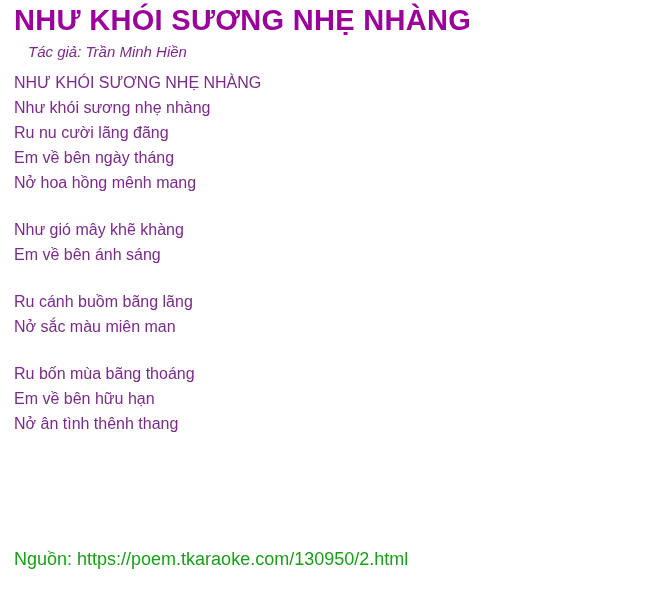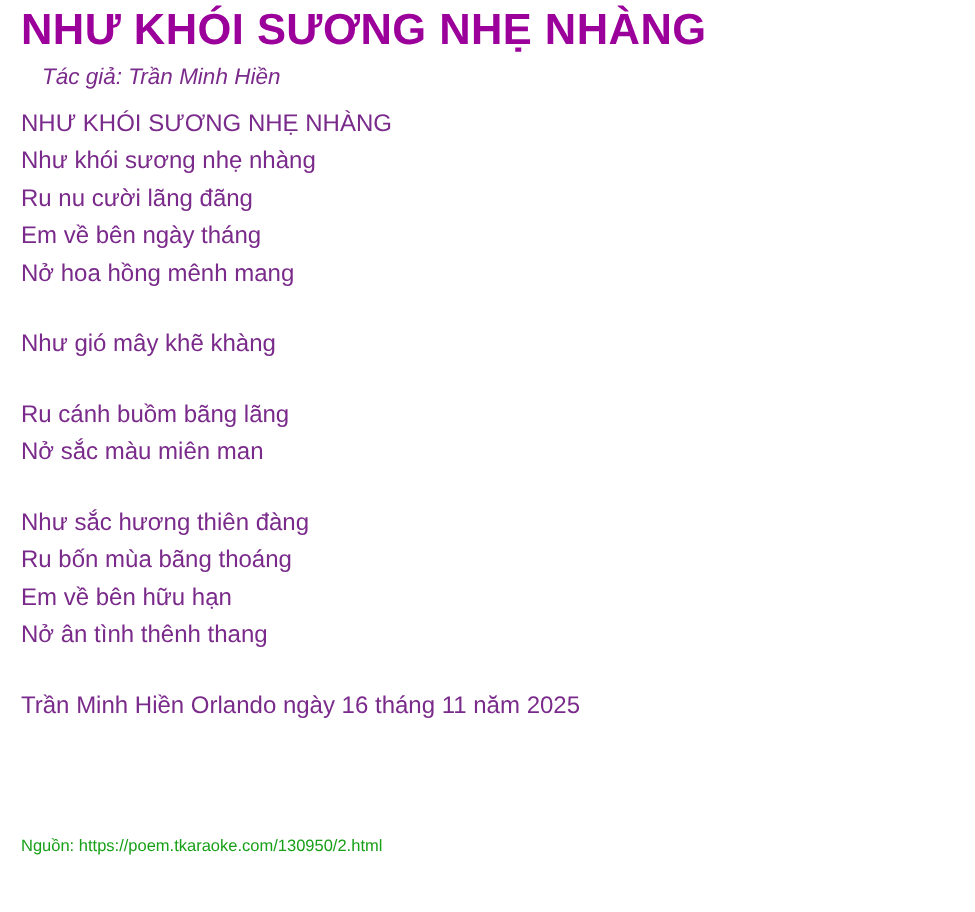--- a/index.html
+++ b/index.html
@@ -54,21 +54,21 @@
   .signature {
     font-size: 16px;
     color: #7a2a8a;
     margin: 0;
     white-space: pre;
   }
   .source {
     position: absolute;
     left: 14px;
     bottom: 6px;
-    font-size: 11px;
+    font-size: 18px;
     color: #18a018;
     white-space: pre;
   }
 </style>
 </head>
 <body>
 
 <div class="page">
 
   <h1 class="poem-title">NHƯ KHÓI SƯƠNG NHẸ NHÀNG</h1>
@@ -81,33 +81,32 @@
 
     <div class="stanza">
       <div class="line">Như khói sương nhẹ nhàng</div>
       <div class="line">Ru nu cười lãng đãng</div>
       <div class="line">Em về bên ngày tháng</div>
       <div class="line">Nở hoa hồng mênh mang</div>
     </div>
 
     <div class="stanza">
       <div class="line">Như gió mây khẽ khàng</div>
+      <div class="line">Em về bên ánh sáng</div>
     </div>
 
     <div class="stanza">
       <div class="line">Ru cánh buồm bãng lãng</div>
       <div class="line">Nở sắc màu miên man</div>
     </div>
 
     <div class="stanza">
-      <div class="line">Như sắc hương thiên đàng</div>
       <div class="line">Ru bốn mùa bãng thoáng</div>
       <div class="line">Em về bên hữu hạn</div>
       <div class="line">Nở ân tình thênh thang</div>
     </div>
 
-    <div class="signature">Trần Minh Hiền Orlando ngày 16 tháng 11 năm 2025</div>
 
   </div>
 
   <div class="source">Nguồn: https://poem.tkaraoke.com/130950/2.html</div>
 
 </div>
 
 </body></html>

